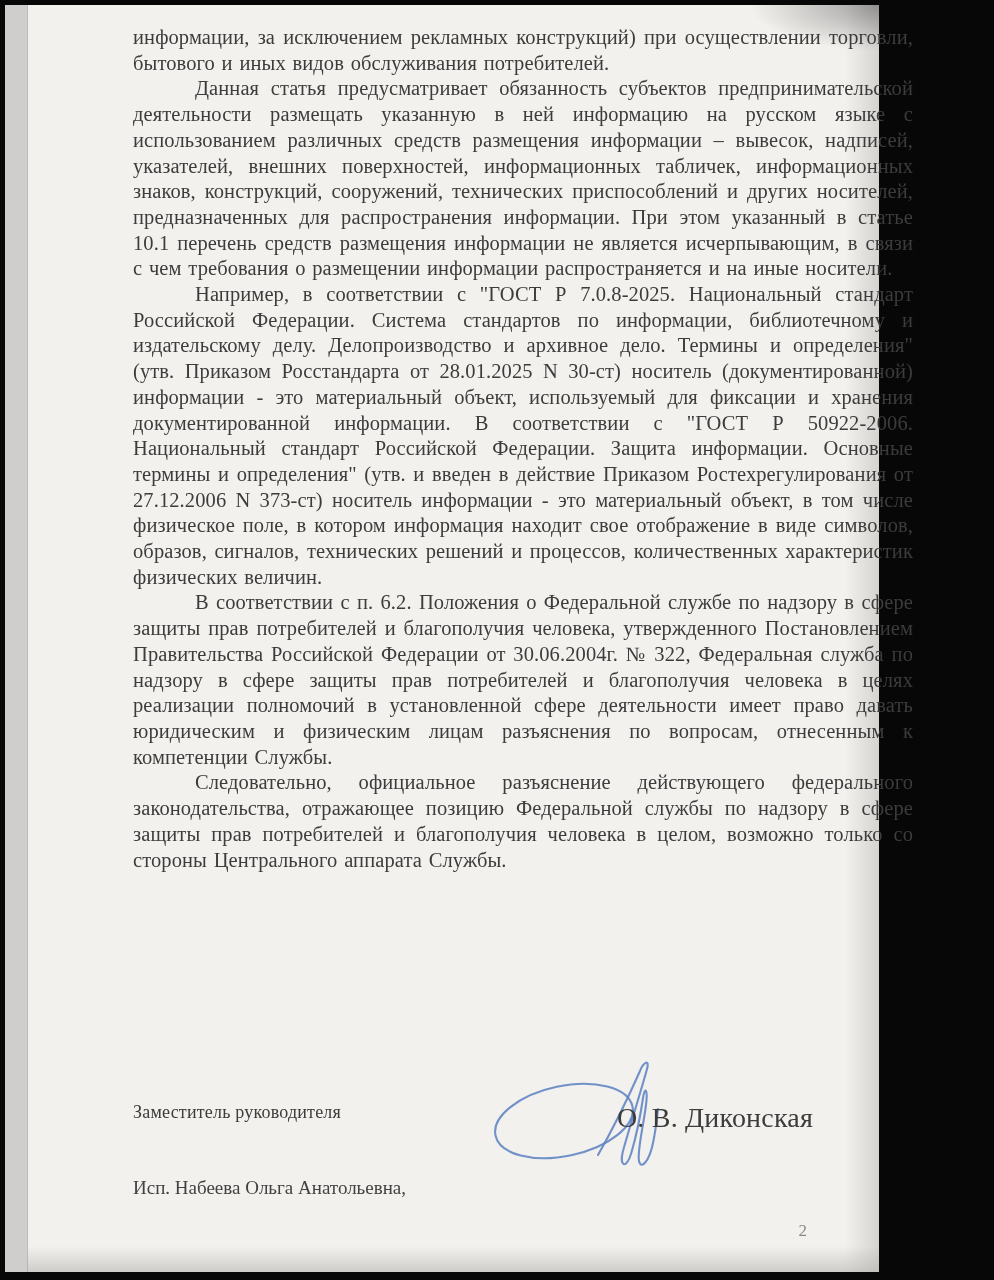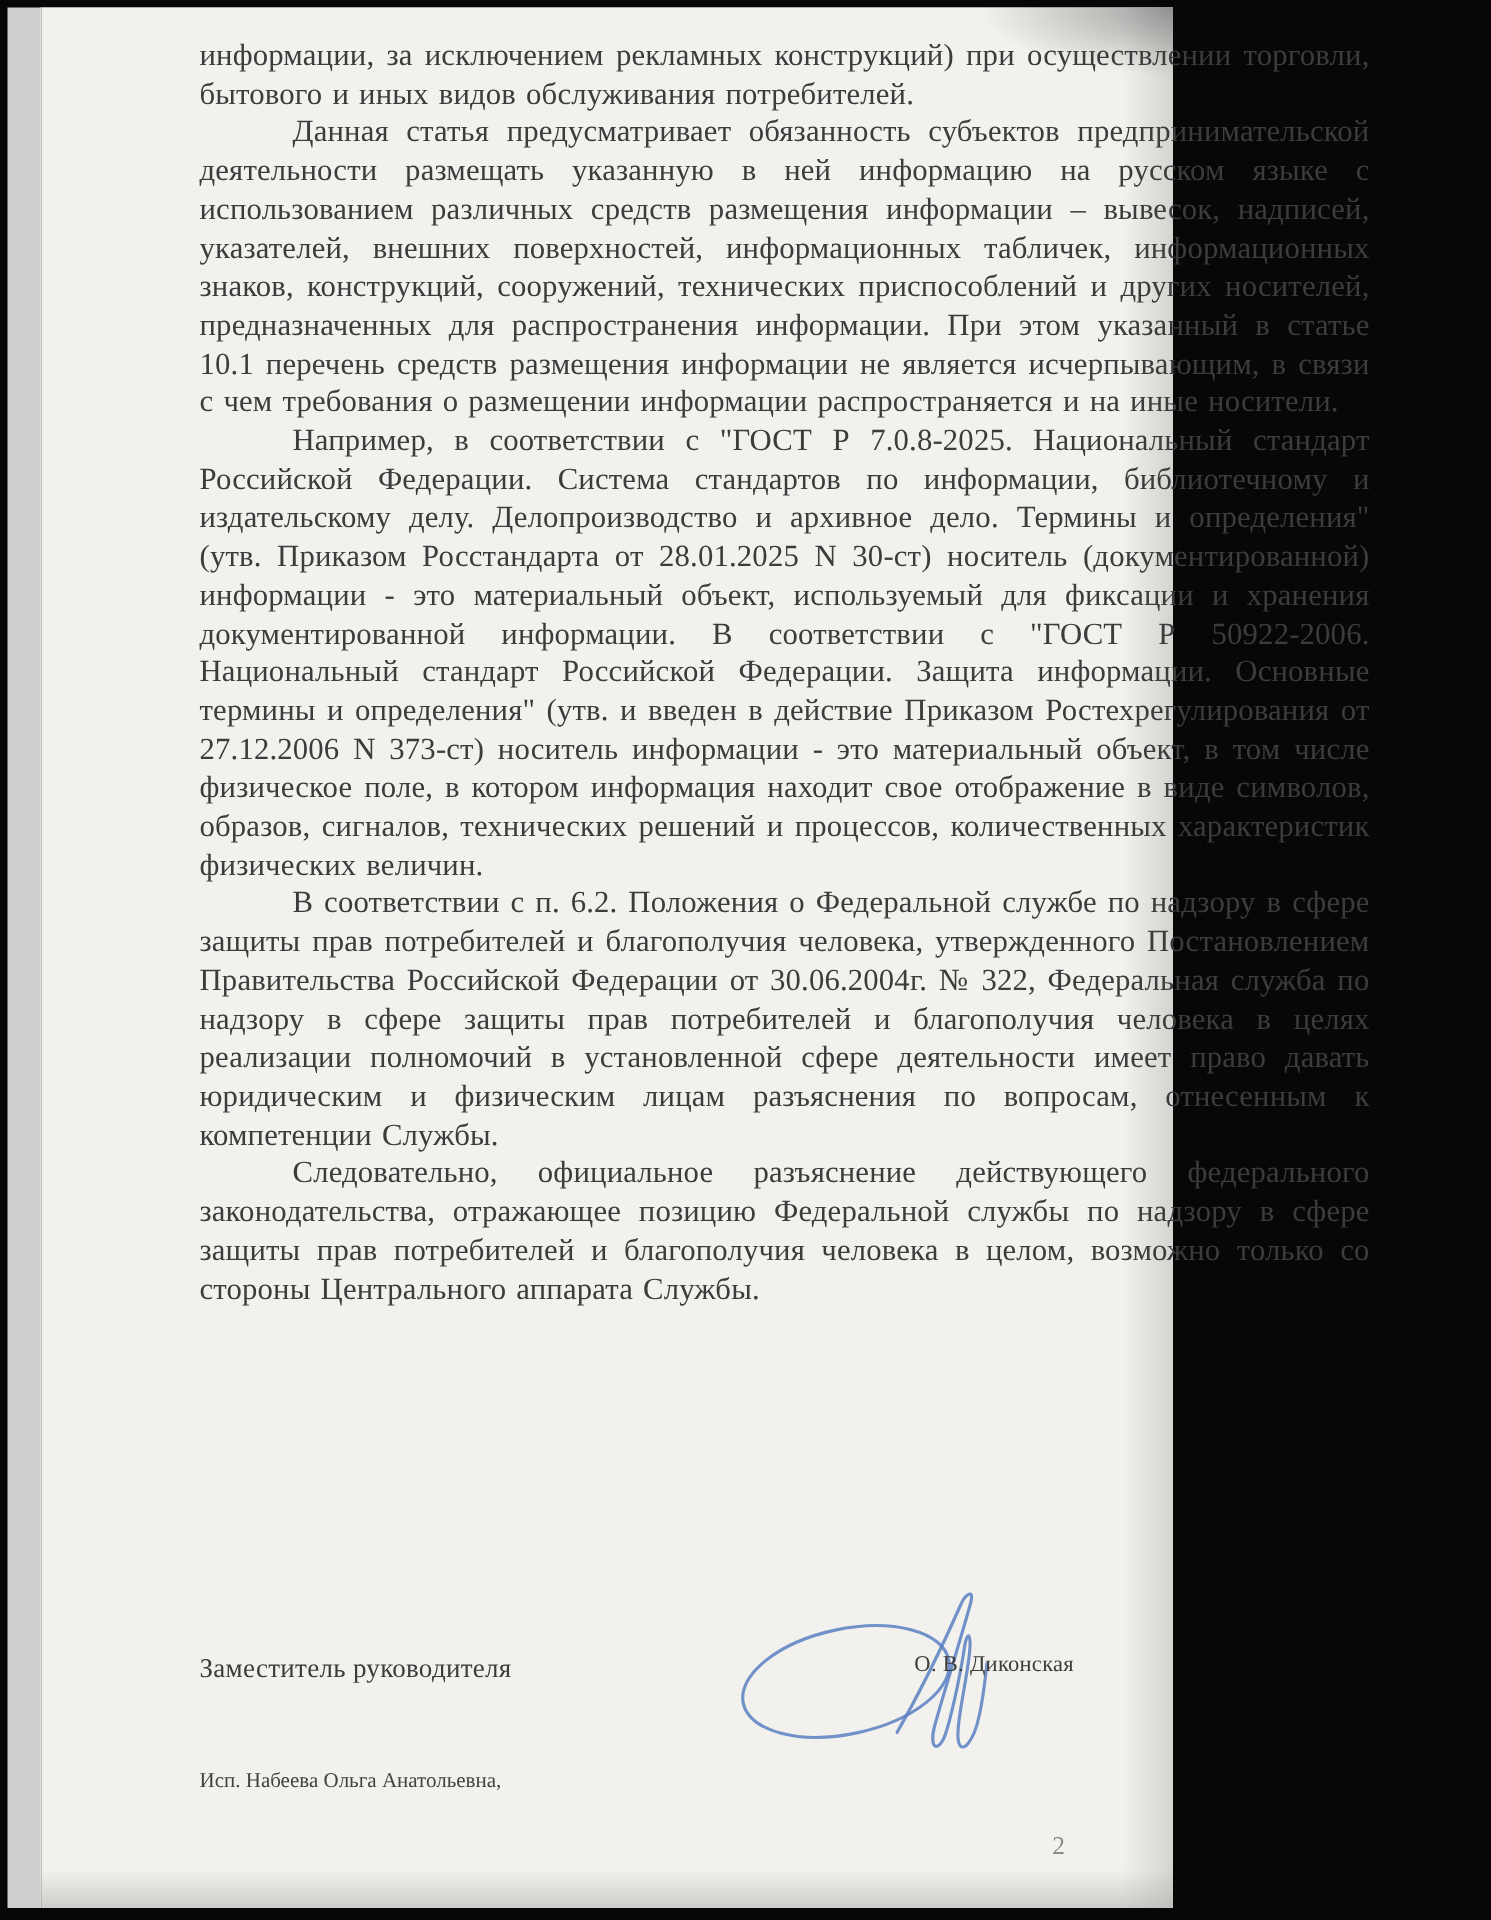--- a/index.html
+++ b/index.html
@@ -5,21 +5,21 @@
   html, body {
     margin: 0; padding: 0;
     width: 994px; height: 1280px;
     background: #070707;
     overflow: hidden;
     font-family: "Liberation Serif", serif;
   }
   .scan {
     position: absolute;
     left: 5px; top: 5px;
-    width: 777px; height: 1267px;
+    width: 874px; height: 1267px;
     background: #cfcecc;
   }
   .paper {
     position: absolute;
     left: 22px; top: 0; right: 0; bottom: 0;
     background: #f2f1ee;
     box-shadow: inset 1px 0 0 #bdbcba;
   }
   
   .paper::before {
@@ -56,39 +56,39 @@
   .body-text p.indent { text-indent: 62px; }
   .sig-title {
     position: absolute;
     left: 106px; top: 1097px;
     font-size: 18px; color: #3c3c3c;
     letter-spacing: 0.2px;
   }
   .sig-name {
     position: absolute;
     right: 66px; top: 1097px;
-    font-size: 15px; color: #3c3c3c;
+    font-size: 28px; color: #3c3c3c;
     letter-spacing: 0.2px;
   }
   .signature-svg {
     position: absolute;
     left: 455px; top: 1050px;
     width: 210px; height: 125px;
   }
   .signature-svg path, .signature-svg ellipse {
     fill: none;
     stroke: #5b80c2;
     stroke-width: 2.1;
     stroke-linecap: round;
     opacity: 0.85;
   }
   .footer-exec {
     position: absolute;
     left: 106px; top: 1168px;
-    font-size: 14px;
+    font-size: 19px;
     line-height: 30px;
     color: #424242;
   }
   .page-number {
     position: absolute;
     right: 72px; top: 1216px;
     font-size: 17px;
     color: #8a8a8a;
   }
 </style>

